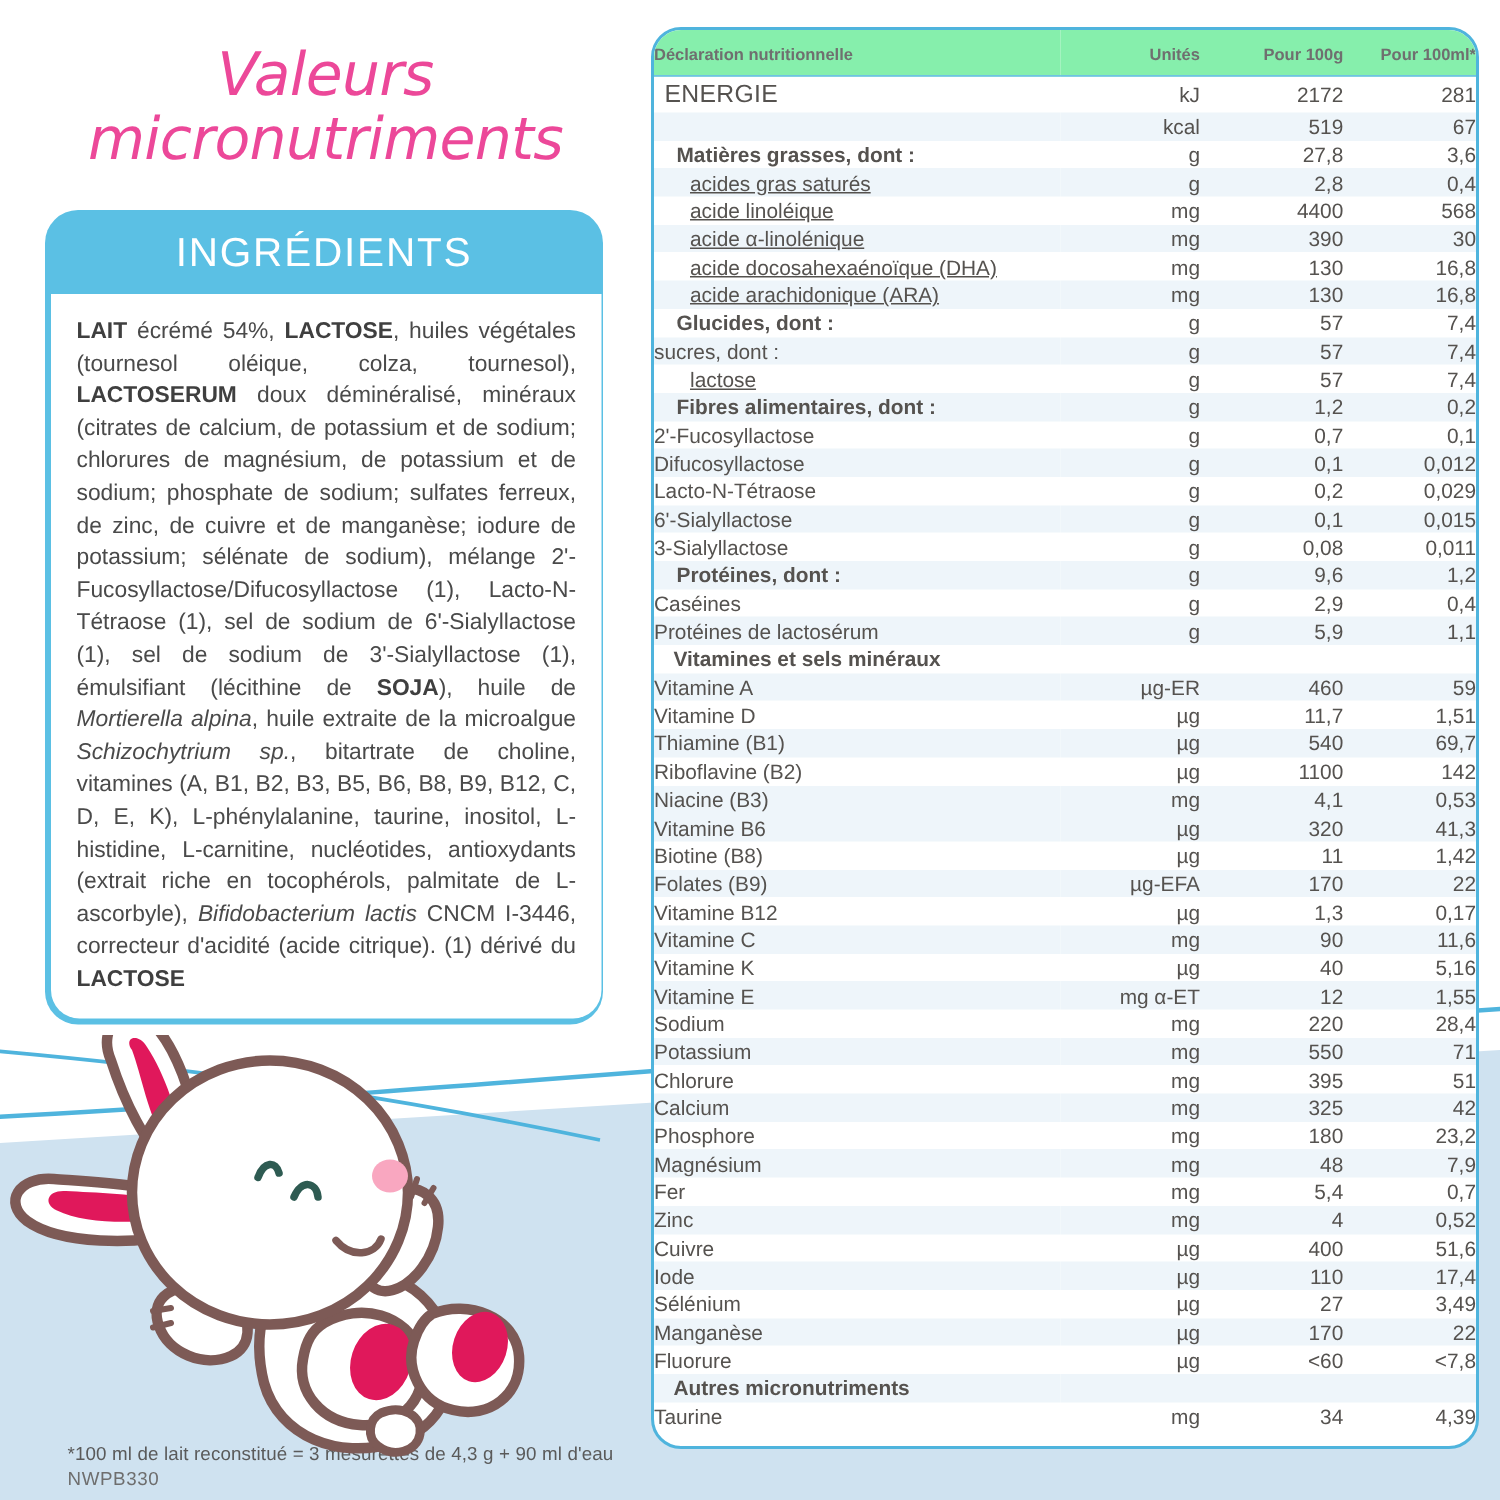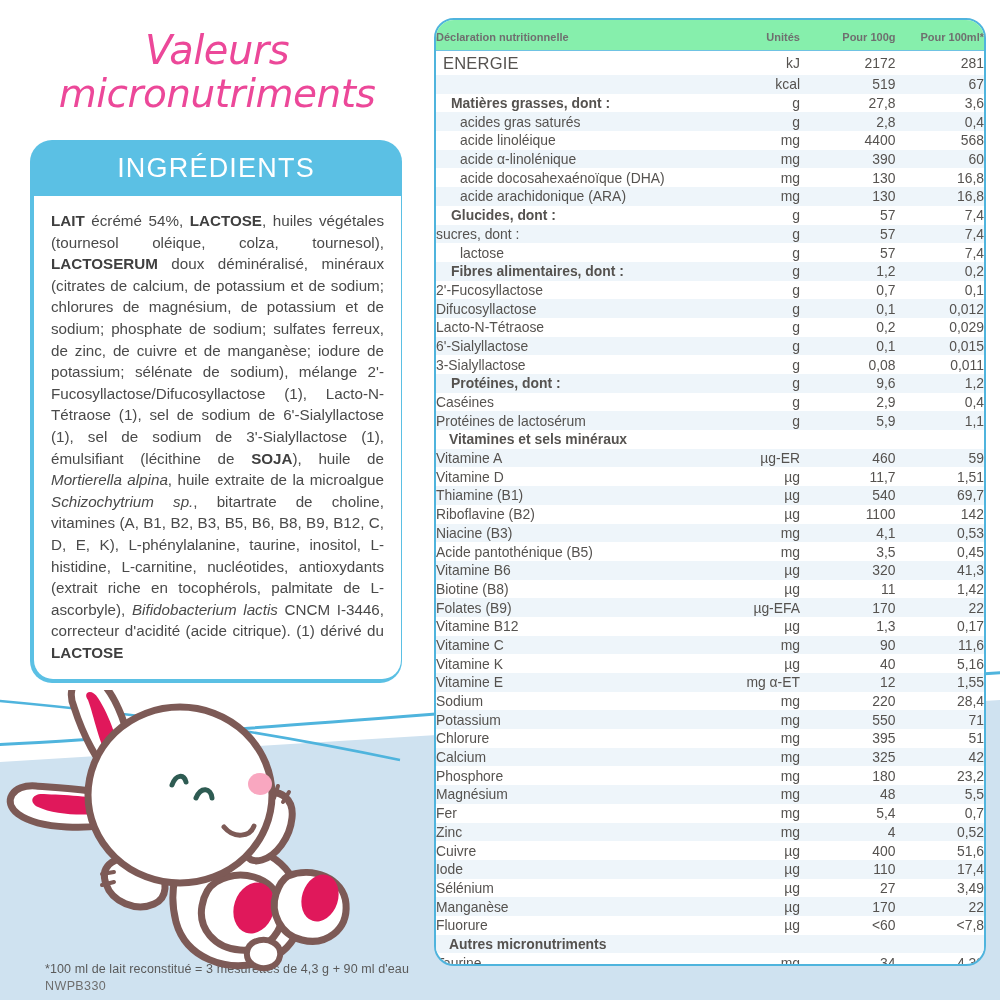--- a/index.html
+++ b/index.html
@@ -113,21 +113,21 @@
     white-space:nowrap;
   }
   td.t-name{text-align:left;padding-left:15px;color:#4e4b49;}
   td.t-unit{text-align:right;padding-right:16px;color:#8c8a88;font-size:13.2px;}
   td.t-100g{text-align:right;padding-right:16px;}
   td.t-100ml{text-align:right;padding-right:16px;}
 
   tr.alt td{background:#eef5fa;}
   tr.lvl1 td.t-name{padding-left:15px;font-weight:bold;}
   tr.lvl2 td.t-name{}
-  tr.lvl3 td.t-name{padding-left:24px;}
+  tr.lvl3 td.t-name{padding-left:24px;text-decoration:underline;}
   tr.lvl0 td.t-name{padding-left:7px;font-size:16.5px;letter-spacing:0.2px;}
   tr.head-sec td.t-name{padding-left:13px;font-weight:bold;}
   tr.big td{height:24px;}
 </style>
 </head>
 <body>
 
 <div id="root">
 
   <svg class="bg-svg" viewBox="0 0 1000 1000">
@@ -237,21 +237,21 @@
           <tr class="lvl3">
             <td class="t-name">acide linoléique</td>
             <td class="t-unit">mg</td>
             <td class="t-100g">4400</td>
             <td class="t-100ml">568</td>
           </tr>
           <tr class="lvl3 alt">
             <td class="t-name">acide α-linolénique</td>
             <td class="t-unit">mg</td>
             <td class="t-100g">390</td>
-            <td class="t-100ml">60</td>
+            <td class="t-100ml">30</td>
           </tr>
           <tr class="lvl3">
             <td class="t-name">acide docosahexaénoïque (DHA)</td>
             <td class="t-unit">mg</td>
             <td class="t-100g">130</td>
             <td class="t-100ml">16,8</td>
           </tr>
           <tr class="lvl3 alt">
             <td class="t-name">acide arachidonique (ARA)</td>
             <td class="t-unit">mg</td>
@@ -359,26 +359,20 @@
             <td class="t-unit">µg</td>
             <td class="t-100g">1100</td>
             <td class="t-100ml">142</td>
           </tr>
           <tr class="lvl2 alt">
             <td class="t-name">Niacine (B3)</td>
             <td class="t-unit">mg</td>
             <td class="t-100g">4,1</td>
             <td class="t-100ml">0,53</td>
           </tr>
-          <tr class="lvl2">
-            <td class="t-name">Acide pantothénique (B5)</td>
-            <td class="t-unit">mg</td>
-            <td class="t-100g">3,5</td>
-            <td class="t-100ml">0,45</td>
-          </tr>
           <tr class="lvl2 alt">
             <td class="t-name">Vitamine B6</td>
             <td class="t-unit">µg</td>
             <td class="t-100g">320</td>
             <td class="t-100ml">41,3</td>
           </tr>
           <tr class="lvl2">
             <td class="t-name">Biotine (B8)</td>
             <td class="t-unit">µg</td>
             <td class="t-100g">11</td>
@@ -441,21 +435,21 @@
           <tr class="lvl2">
             <td class="t-name">Phosphore</td>
             <td class="t-unit">mg</td>
             <td class="t-100g">180</td>
             <td class="t-100ml">23,2</td>
           </tr>
           <tr class="lvl2 alt">
             <td class="t-name">Magnésium</td>
             <td class="t-unit">mg</td>
             <td class="t-100g">48</td>
-            <td class="t-100ml">5,5</td>
+            <td class="t-100ml">7,9</td>
           </tr>
           <tr class="lvl2">
             <td class="t-name">Fer</td>
             <td class="t-unit">mg</td>
             <td class="t-100g">5,4</td>
             <td class="t-100ml">0,7</td>
           </tr>
           <tr class="lvl2 alt">
             <td class="t-name">Zinc</td>
             <td class="t-unit">mg</td>

